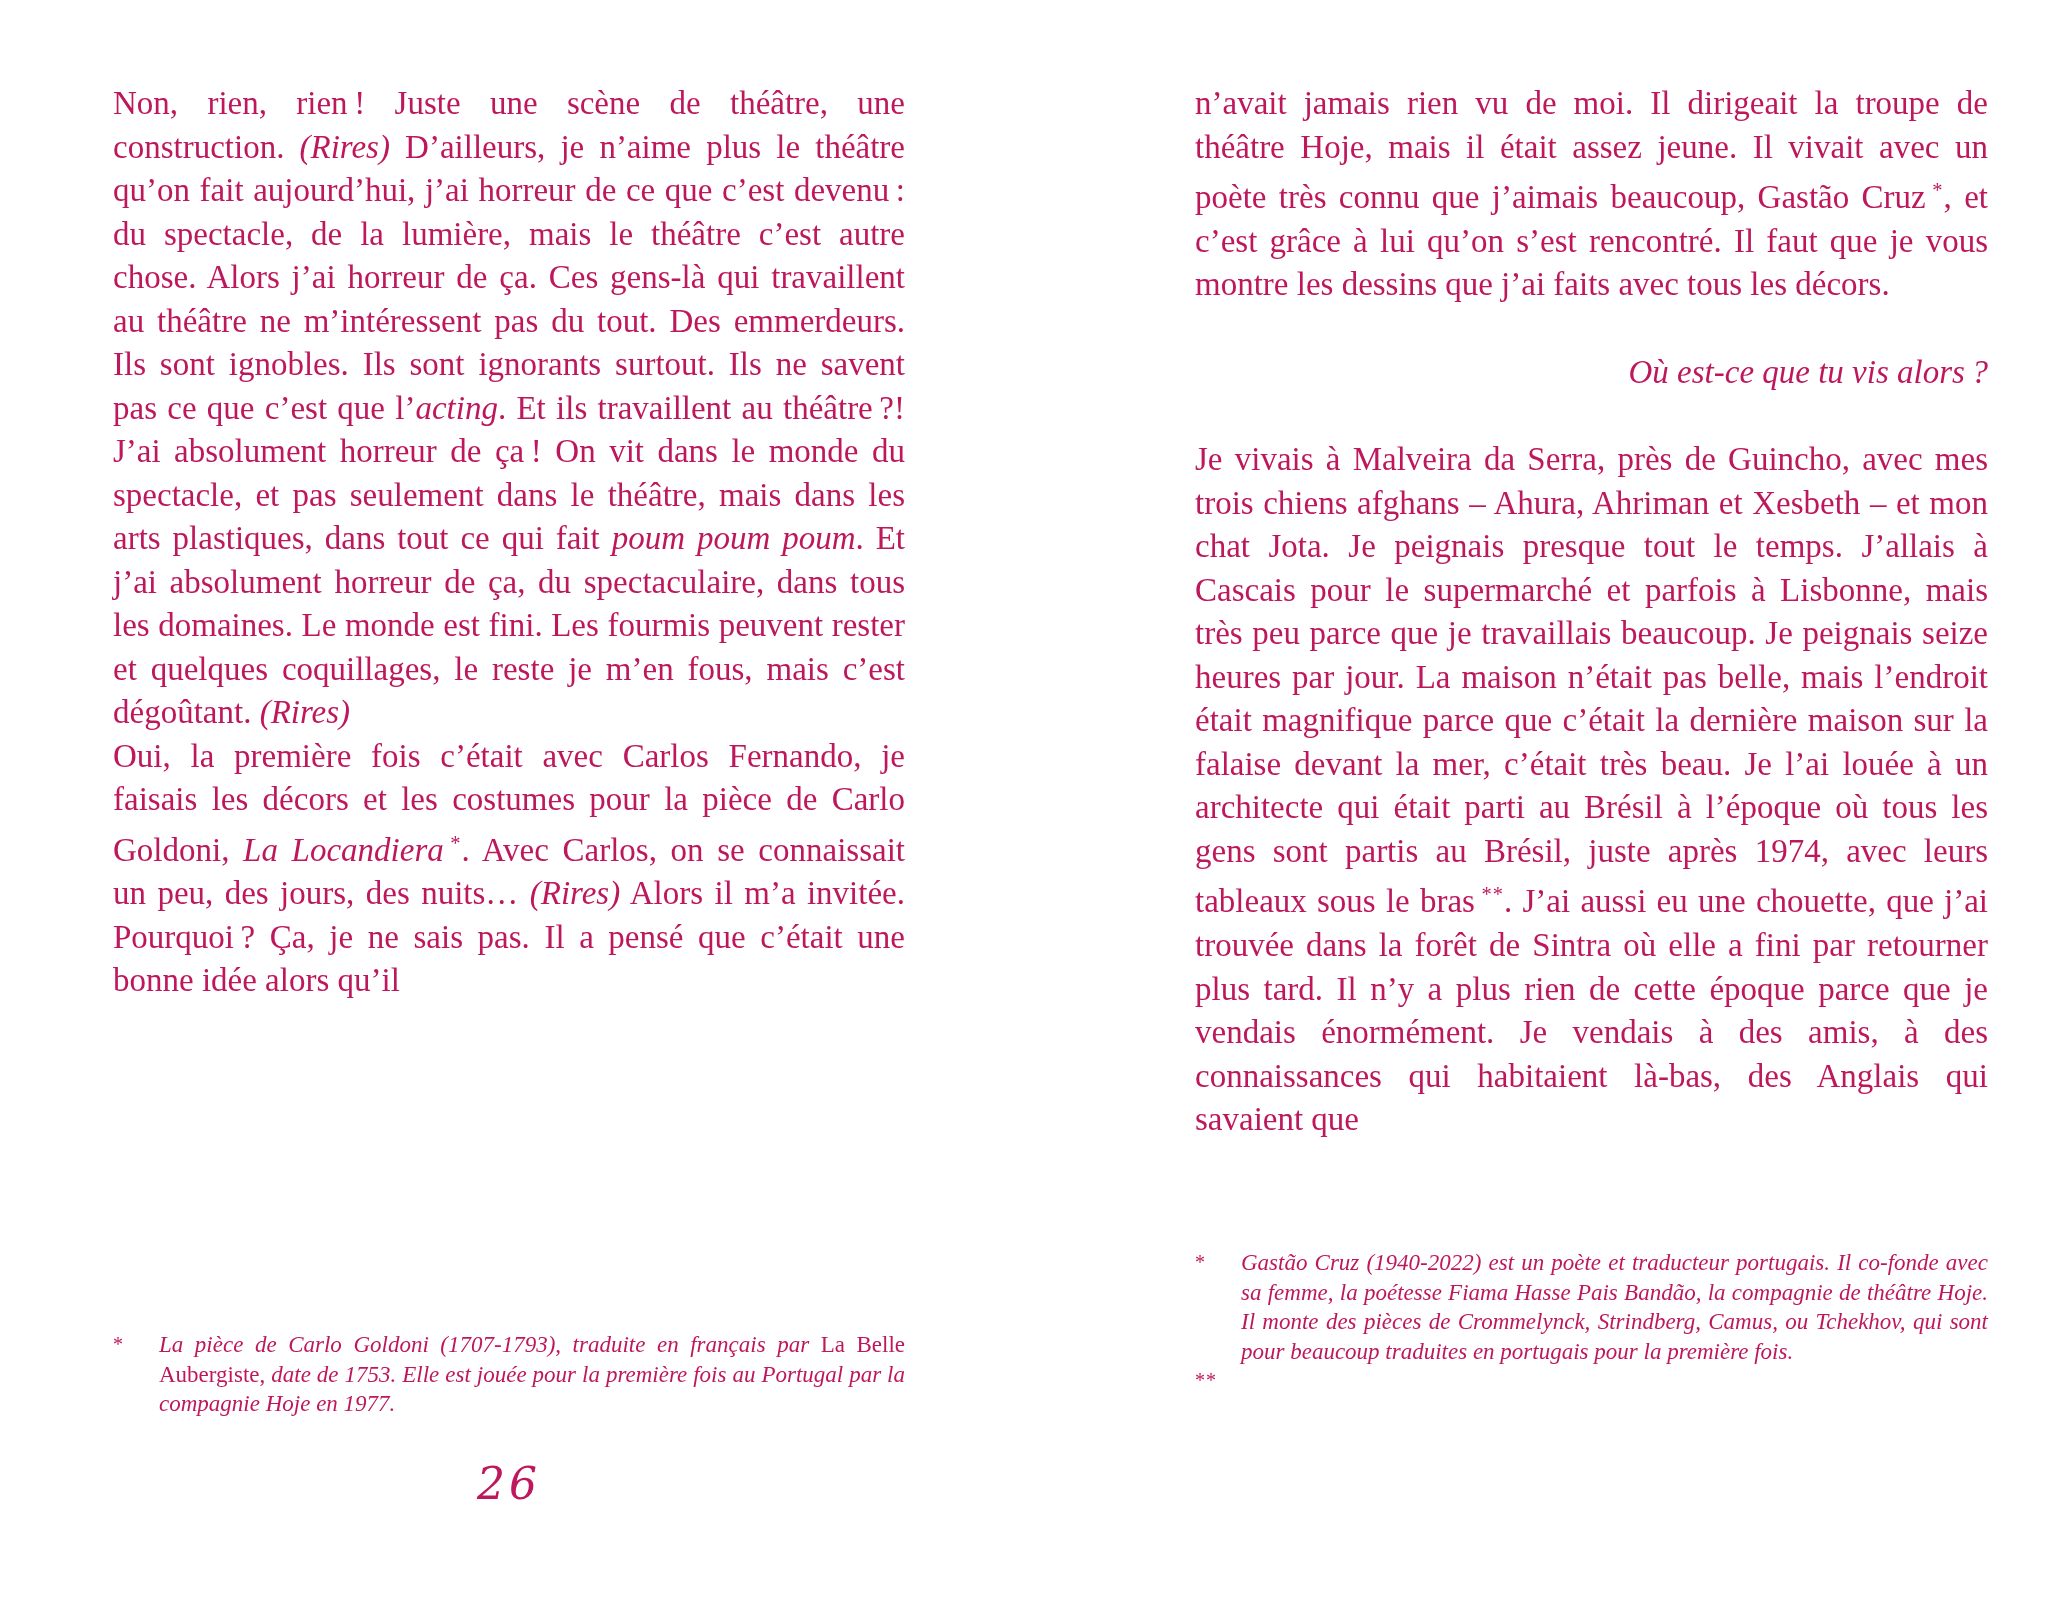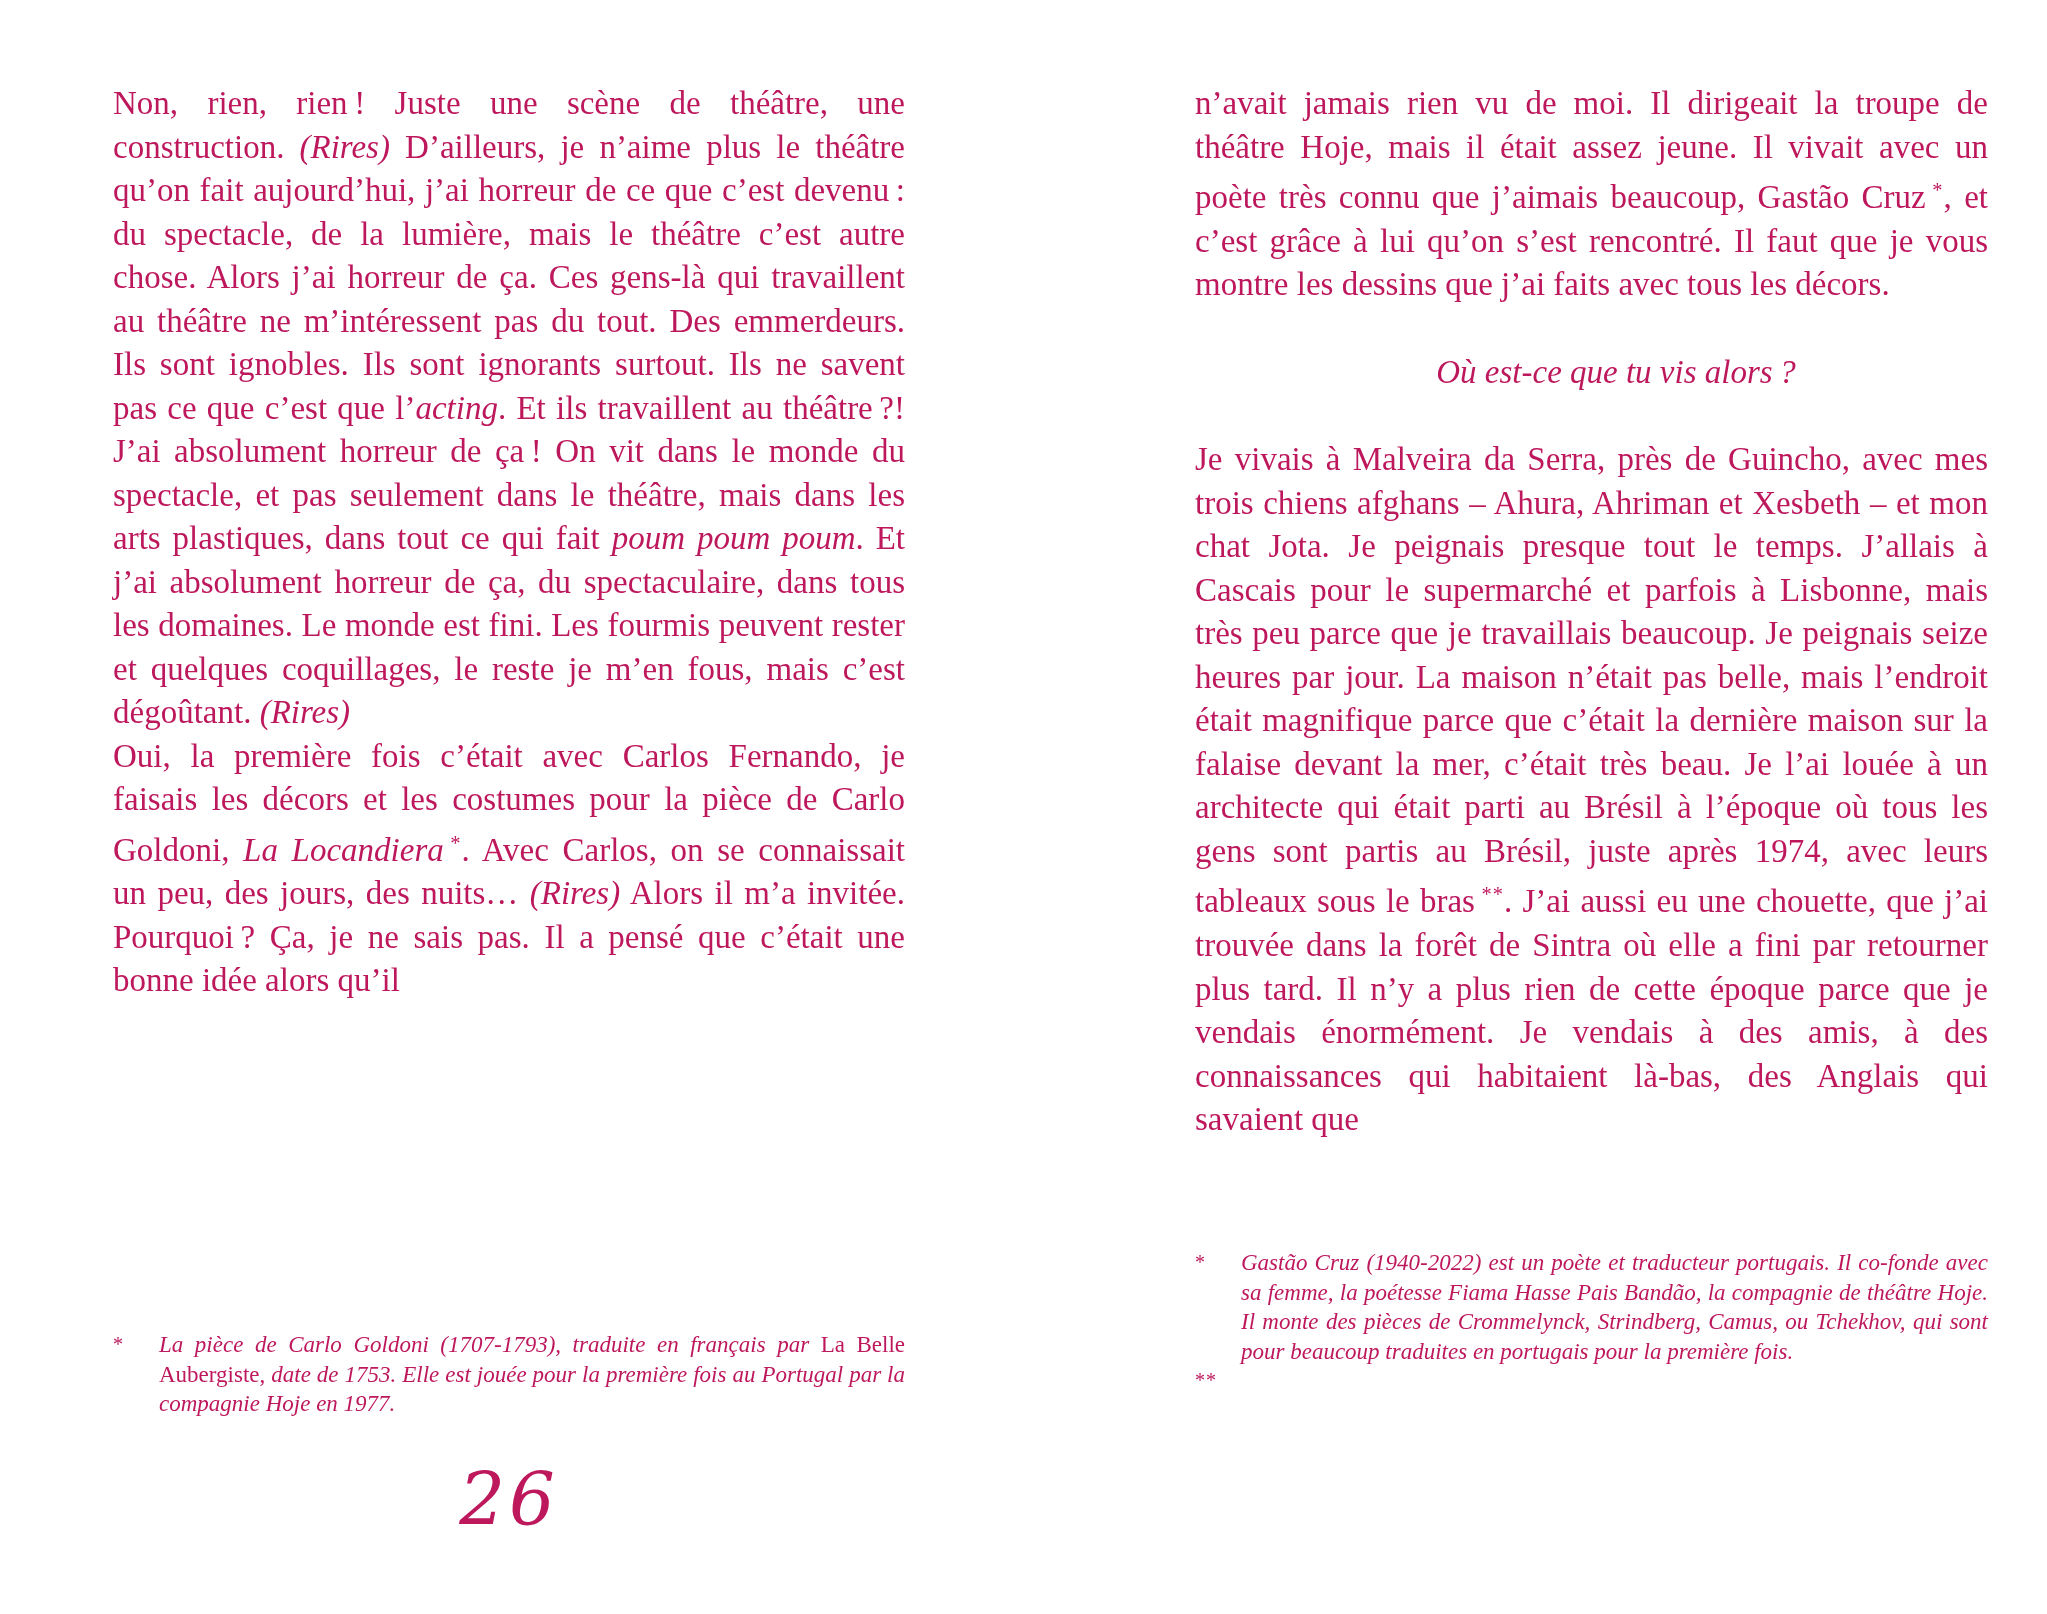--- a/index.html
+++ b/index.html
@@ -25,21 +25,21 @@
     line-height: 43.5px;
   }
   p.answer {
     margin: 0;
     text-align: justify;
     text-align-last: left;
   }
   p.question {
     margin: 44px 0 44px 49px;
     font-style: italic;
-    text-align: center;
+    text-align: right;
   }
   .seg-i { font-style: italic; }
   .seg-r { font-style: normal; }
   .seg-sup {
     font-size: 62%;
     vertical-align: 0.55em;
     letter-spacing: 1px;
   }
   .footnotes {
     position: absolute;
@@ -68,21 +68,21 @@
     letter-spacing: 1px;
   }
   .page-number {
     position: absolute;
     top: 1458px;
     left: 0;
     width: 100%;
     text-align: center;
     font-family: "DejaVu Serif", serif;
     font-style: italic;
-    font-size: 72px;
+    font-size: 44px;
     font-weight: 400;
     letter-spacing: 4px;
   }
 </style>
 </head>
 <body>
 
 <div class="spread">
 
   <section class="page page-left">

